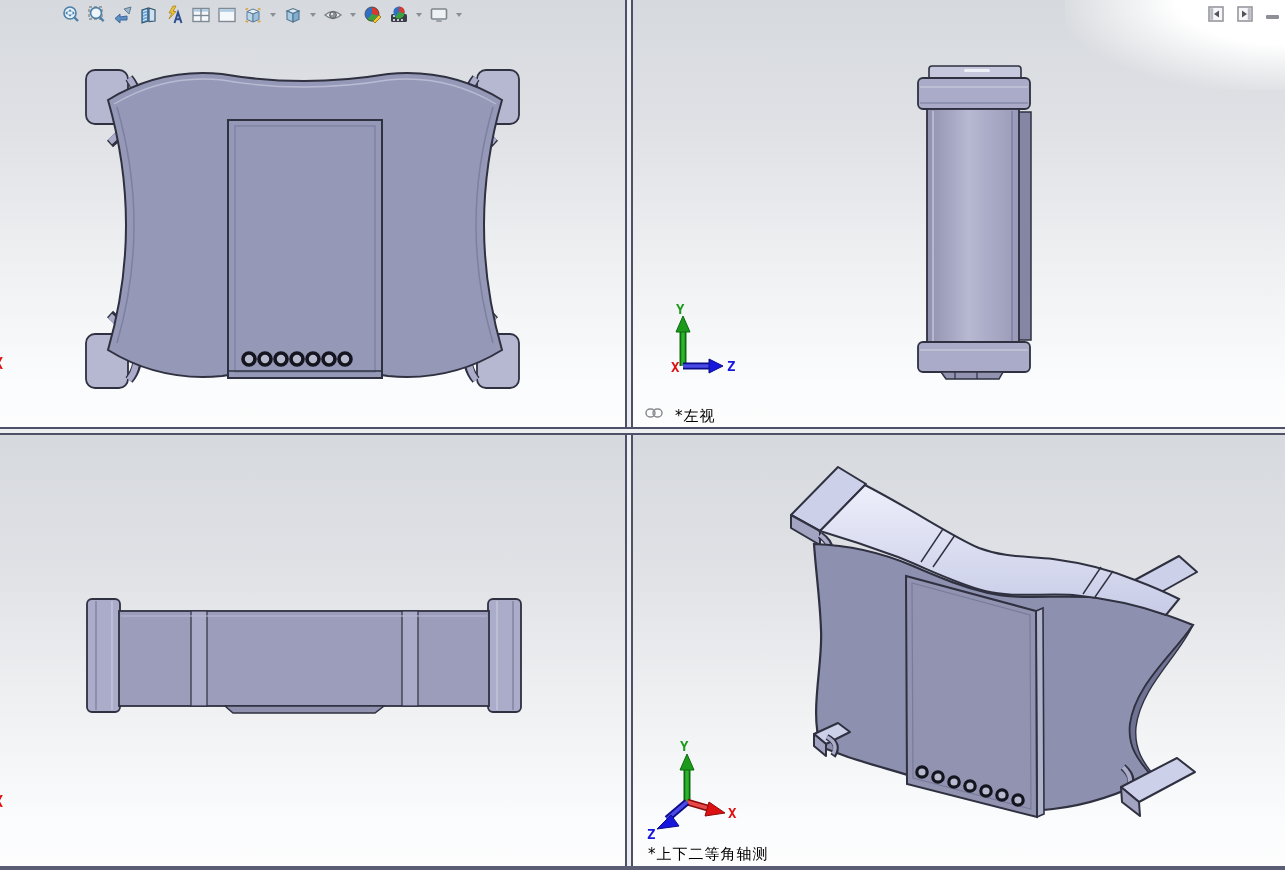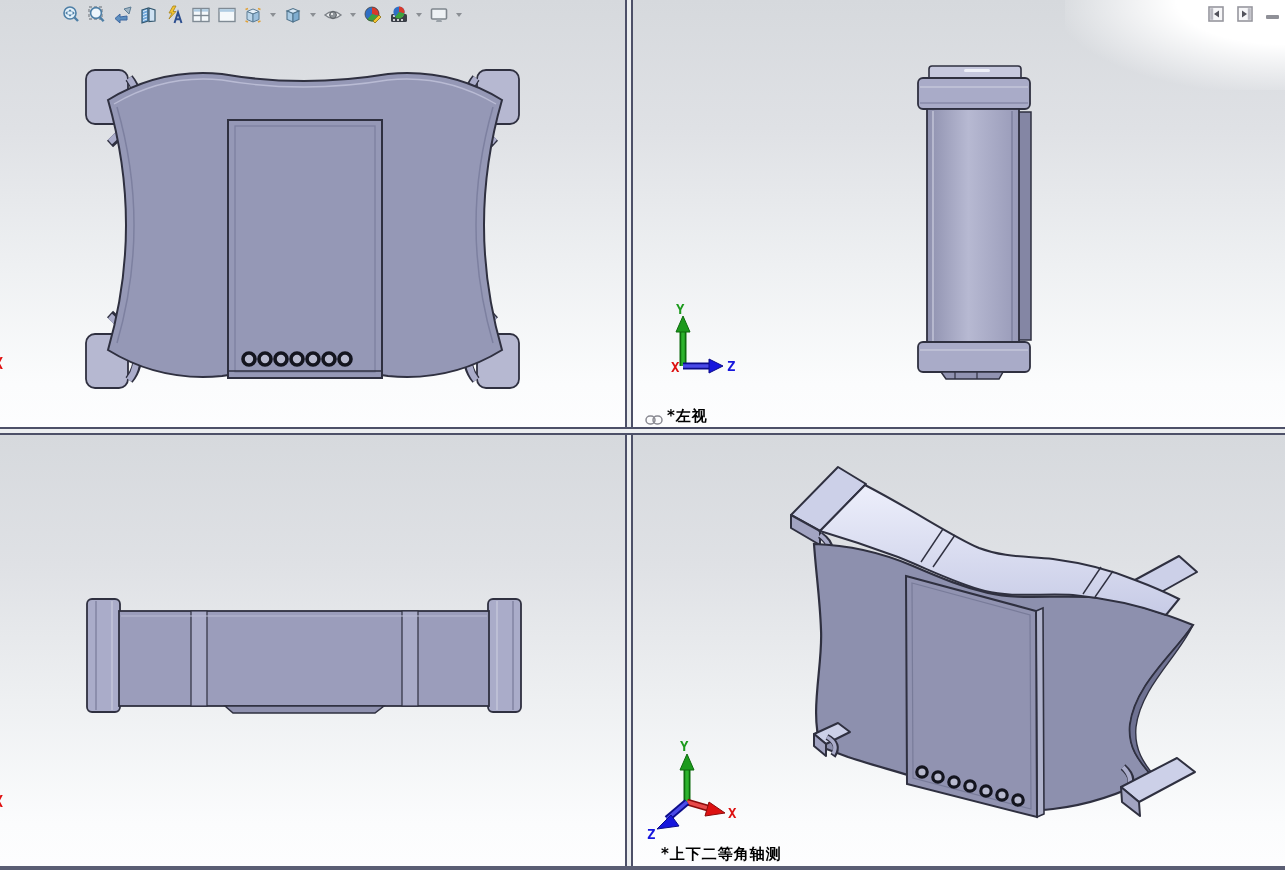--- a/index.html
+++ b/index.html
@@ -31,22 +31,22 @@
   .tb-btn{width:22px;height:22px;display:flex;align-items:center;justify-content:center;border-radius:3px;}
   .tb-caret{width:10px;height:22px;display:flex;align-items:center;justify-content:center;}
   .tb-caret i{display:block;width:0;height:0;border-left:3.5px solid transparent;border-right:3.5px solid transparent;border-top:4px solid #8b8f94;}
 
   
   .winctl{position:absolute;right:6px;top:6px;display:flex;align-items:center;gap:13px;}
   .wc-box{width:16px;height:16px;}
   .wc-min{width:13px;height:4px;background:#8f9097;border-radius:1px;margin-top:6px;}
 
   
-  .vp-label{position:absolute;display:flex;align-items:flex-end;gap:4px;color:#000;
-    font-size:15px;letter-spacing:1px;font-weight:700;}
+  .vp-label{position:absolute;display:flex;align-items:flex-start;gap:12px;color:#000;
+    font-size:15px;letter-spacing:1px;font-weight:400;}
   .clip-x{position:absolute;color:#e01010;font-family:"DejaVu Sans Mono","Liberation Mono",monospace;
     font-weight:700;font-size:15px;}
   svg{display:block;}
   .model-svg{position:absolute;left:0;top:0;}
   text.axis{font-family:"DejaVu Sans Mono","Liberation Mono",monospace;font-weight:700;font-size:14px;}
 </style>
 </head>
 <body>
 
 <div class="app">
@@ -367,21 +367,21 @@
         <line x1="54" y1="367" x2="78" y2="374" stroke="#e84a4a" stroke-width="3.5"></line>
         <polygon points="76,367 72,381 92,378" fill="#dd1111" stroke="#8a0c0c" stroke-width="1"></polygon>
         <line x1="54" y1="367" x2="34" y2="384" stroke="#0c0c8a" stroke-width="7"></line>
         <line x1="54" y1="367" x2="34" y2="384" stroke="#4a4ae8" stroke-width="3.5"></line>
         <polygon points="38,380 46,391 24,394" fill="#1616dd" stroke="#0c0c8a" stroke-width="1"></polygon>
         <text class="axis" x="47" y="316" fill="#1c9a1c">Y</text>
         <text class="axis" x="95" y="383" fill="#dd1111">X</text>
         <text class="axis" x="14" y="404" fill="#1616dd">Z</text>
       </g>
     </svg>
-    <div class="vp-label" style="left:28px;top:410px;">
+    <div class="vp-label" style="left:15px;top:410px;">
       <span>*上下二等角轴测</span>
     </div>
   </div>
 
   <div class="vsplit"></div>
   <div class="hsplit"></div>
   <div class="bottombar"></div>
 </div>
 
 </body></html>

